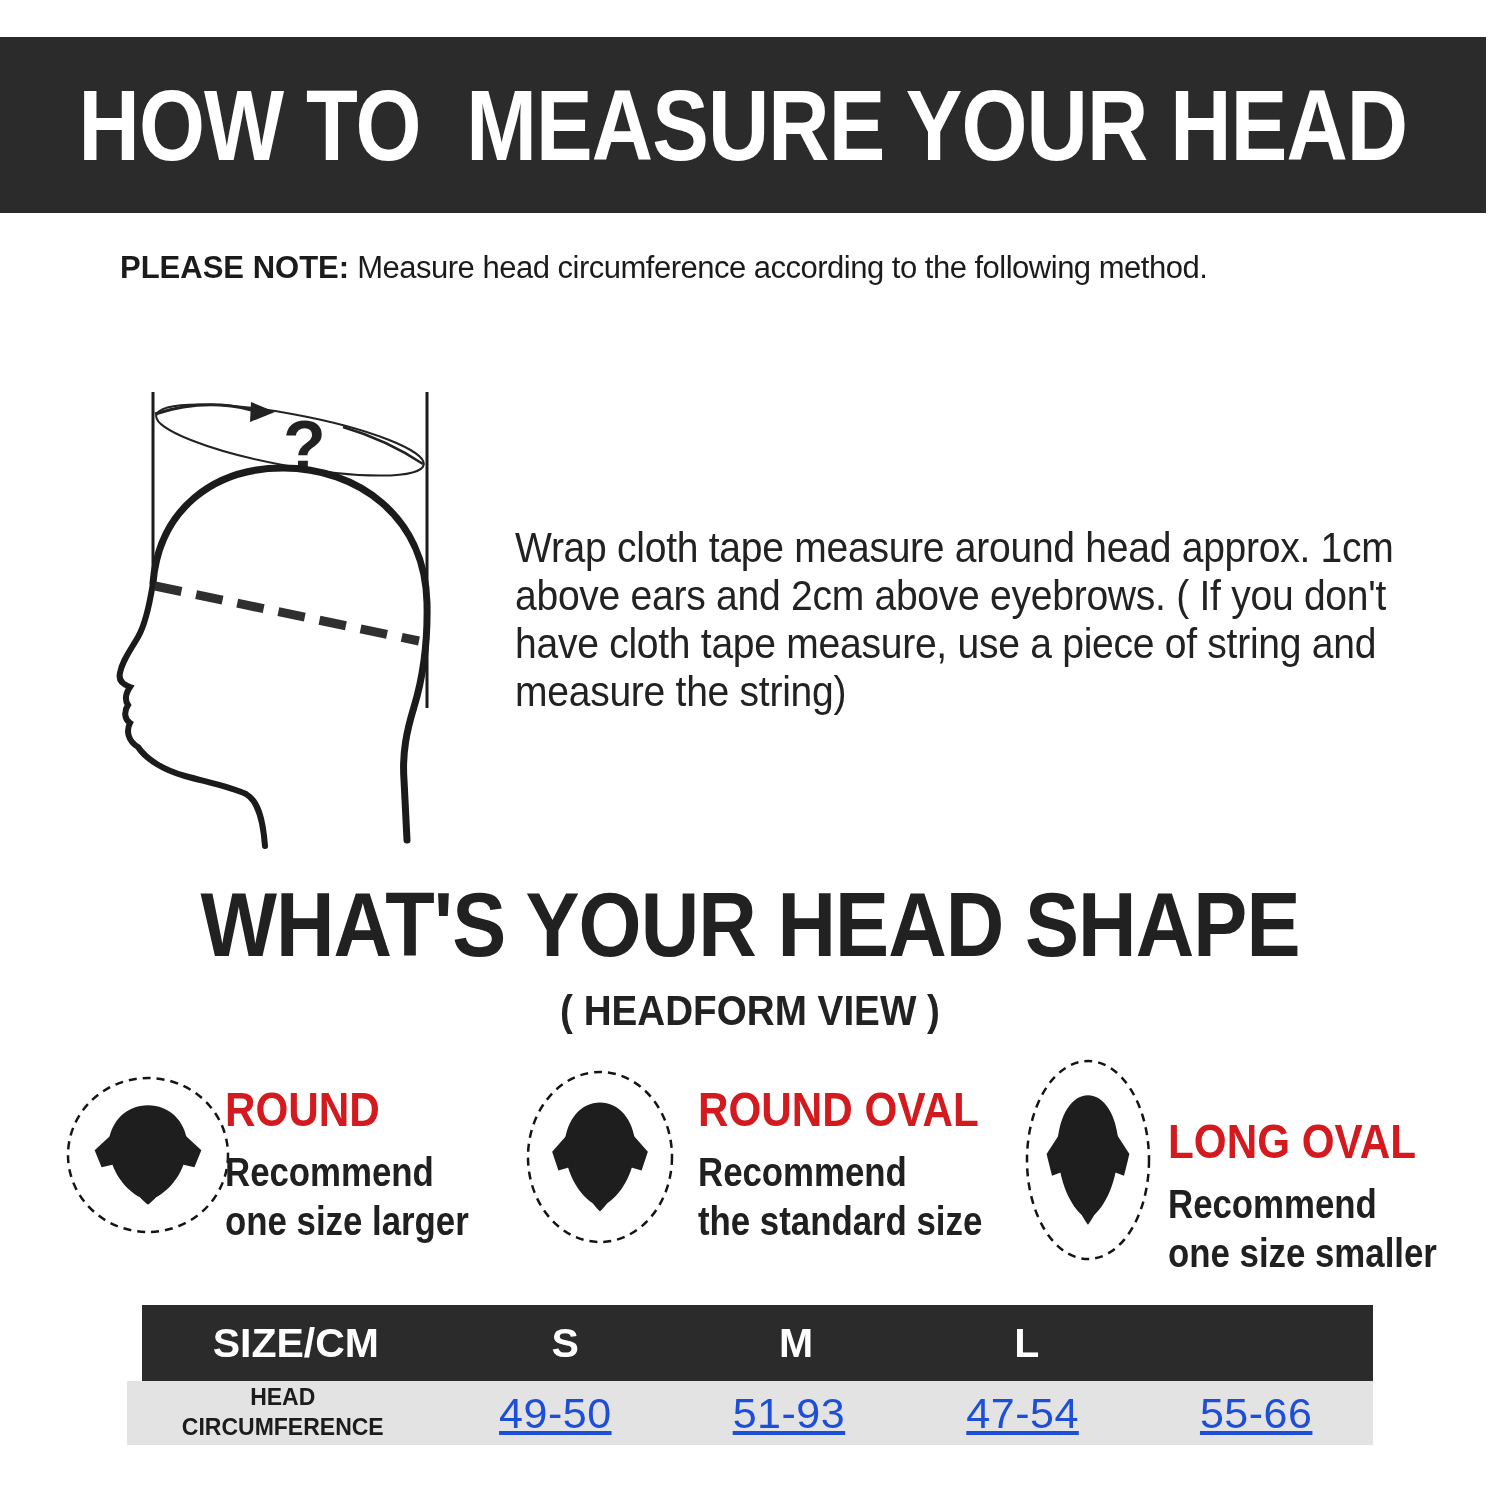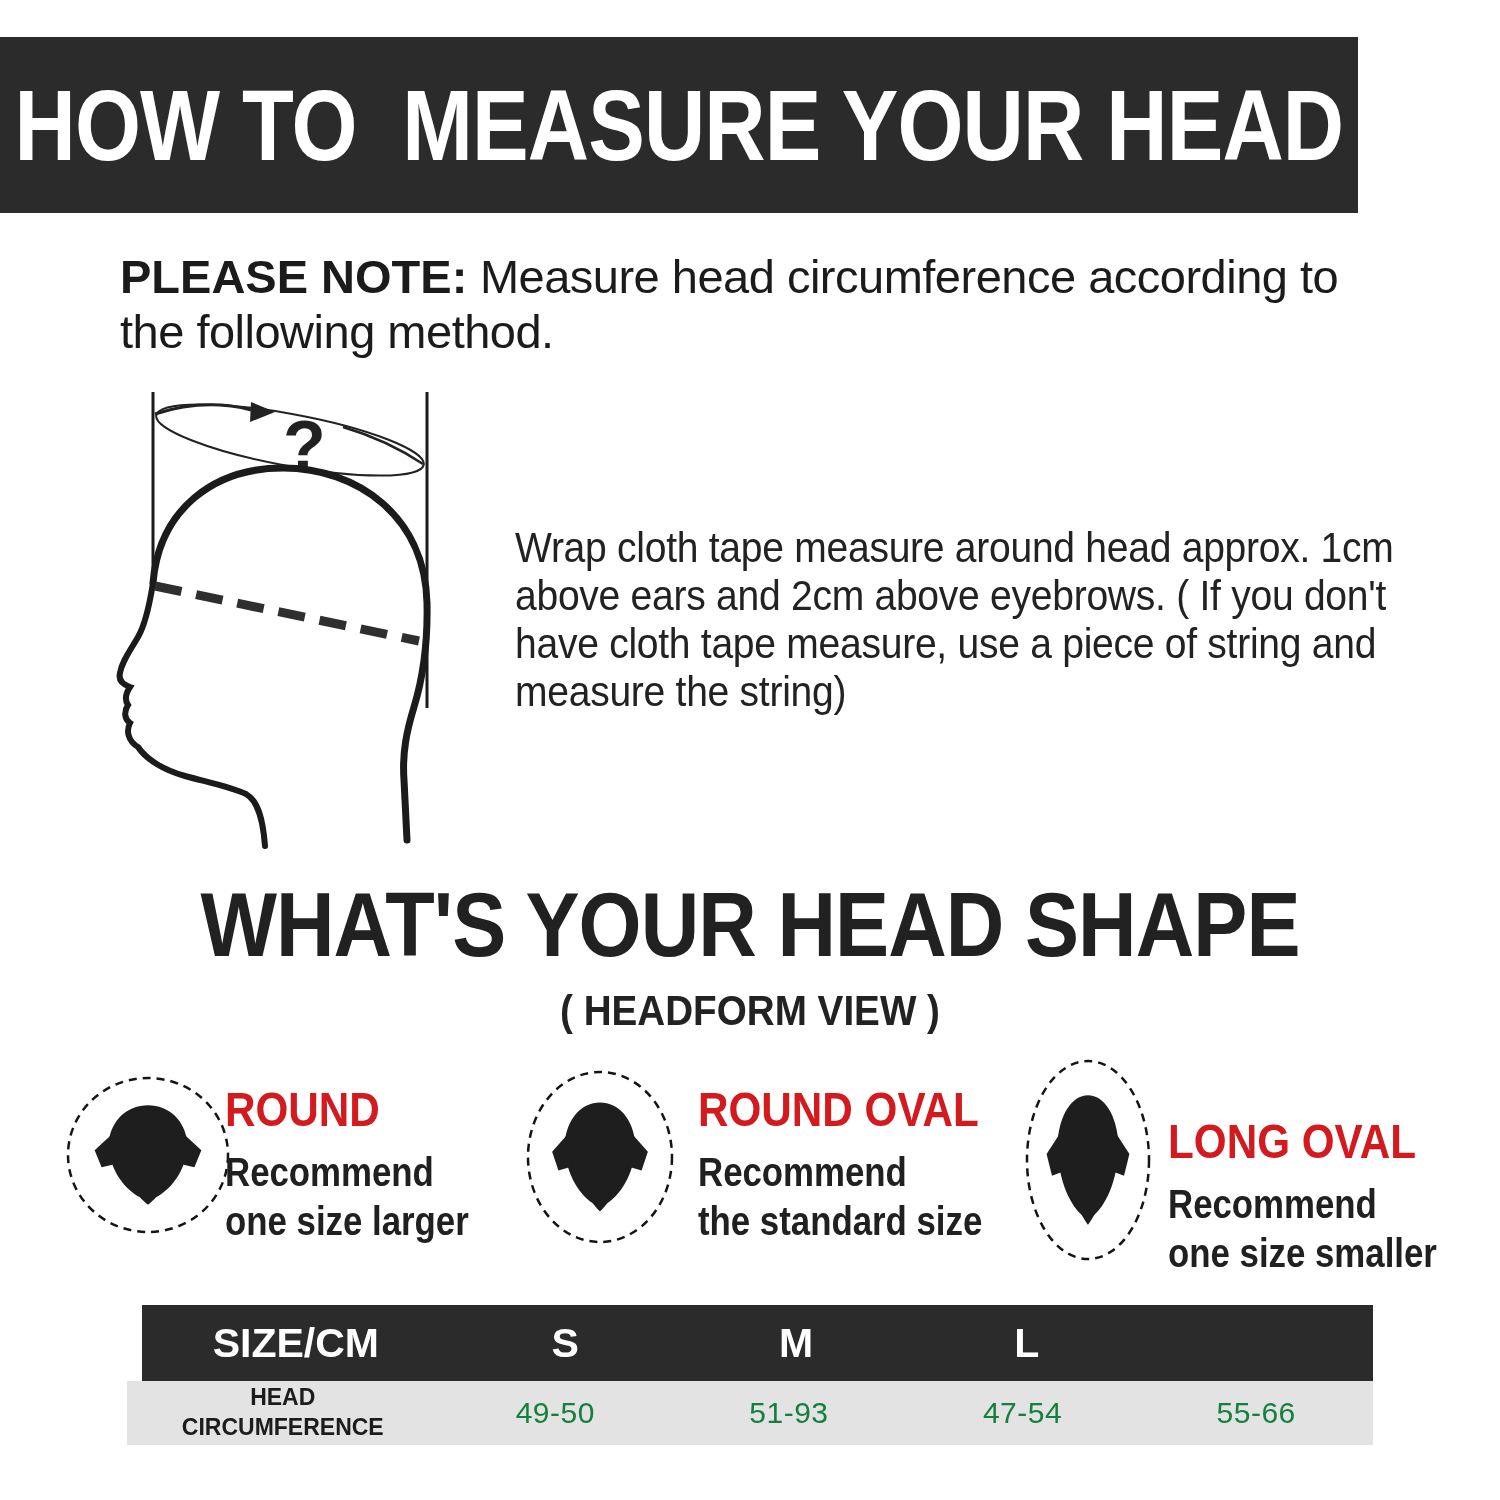--- a/index.html
+++ b/index.html
@@ -2,31 +2,31 @@
 <html><head>
 <meta charset="utf-8">
 <style>
   html,body { margin:0; padding:0; background:#fff; }
   .page {
     position:relative; width:1500px; height:1500px; background:#ffffff;
     font-family:"Liberation Sans", sans-serif; color:#1f1f1f; overflow:hidden;
   }
   
   .header-bar {
-    position:absolute; top:37px; left:0; width:1358px; height:176px;
+    position:absolute; top:37px; left:0; width:1486px; height:176px;
     background:#2b2b2b; display:flex; align-items:center; justify-content:center;
   }
   .header-bar .title {
     margin:0; color:#ffffff; font-size:101px; font-weight:700;
     white-space:pre; letter-spacing:-1px; transform:scaleX(0.84);
   }
   
   .note {
     position:absolute; left:120px; top:250px; width:1250px;
-    font-size:47px; line-height:1.17; letter-spacing:-0.5px; color:#1b1b1b;
+    font-size:31px; line-height:1.17; letter-spacing:-0.5px; color:#1b1b1b;
   }
   .note .lead { font-weight:800; letter-spacing:0; }
   
   .measure-diagram { position:absolute; left:105px; top:378px; }
   
   .instruction {
     position:absolute; left:515px; top:524px; width:1030px;
     font-size:42px; line-height:1.14; white-space:pre-line; color:#222;
     transform:scaleX(0.93); transform-origin:left top; letter-spacing:-0.3px;
   }
@@ -64,21 +64,21 @@
   .size-table .tbody {
     display:flex; height:64px; background:#e3e3e3; align-items:center;
   }
   .size-table .cell { text-align:center; }
   .col-label { width:25%; }
   .col-size  { width:18.75%; }
   .thead .cell { font-size:41px; font-weight:700; letter-spacing:0; }
   .tbody .row-label {
     font-size:23px; font-weight:700; line-height:1.3; white-space:pre-line; color:#1c1c1c;
   }
-  .tbody .value { font-size:30px; font-weight:400; color:#15803d; letter-spacing:0.5px; }
+  .tbody .value { font-size:43px; font-weight:400; color:#1d4ed8; letter-spacing:0.5px;text-decoration:underline; }
 </style>
 </head>
 <body>
 
 <div class="page">
 
   <div class="header-bar">
     <div class="title">HOW TO  MEASURE YOUR HEAD</div>
   </div>
 

